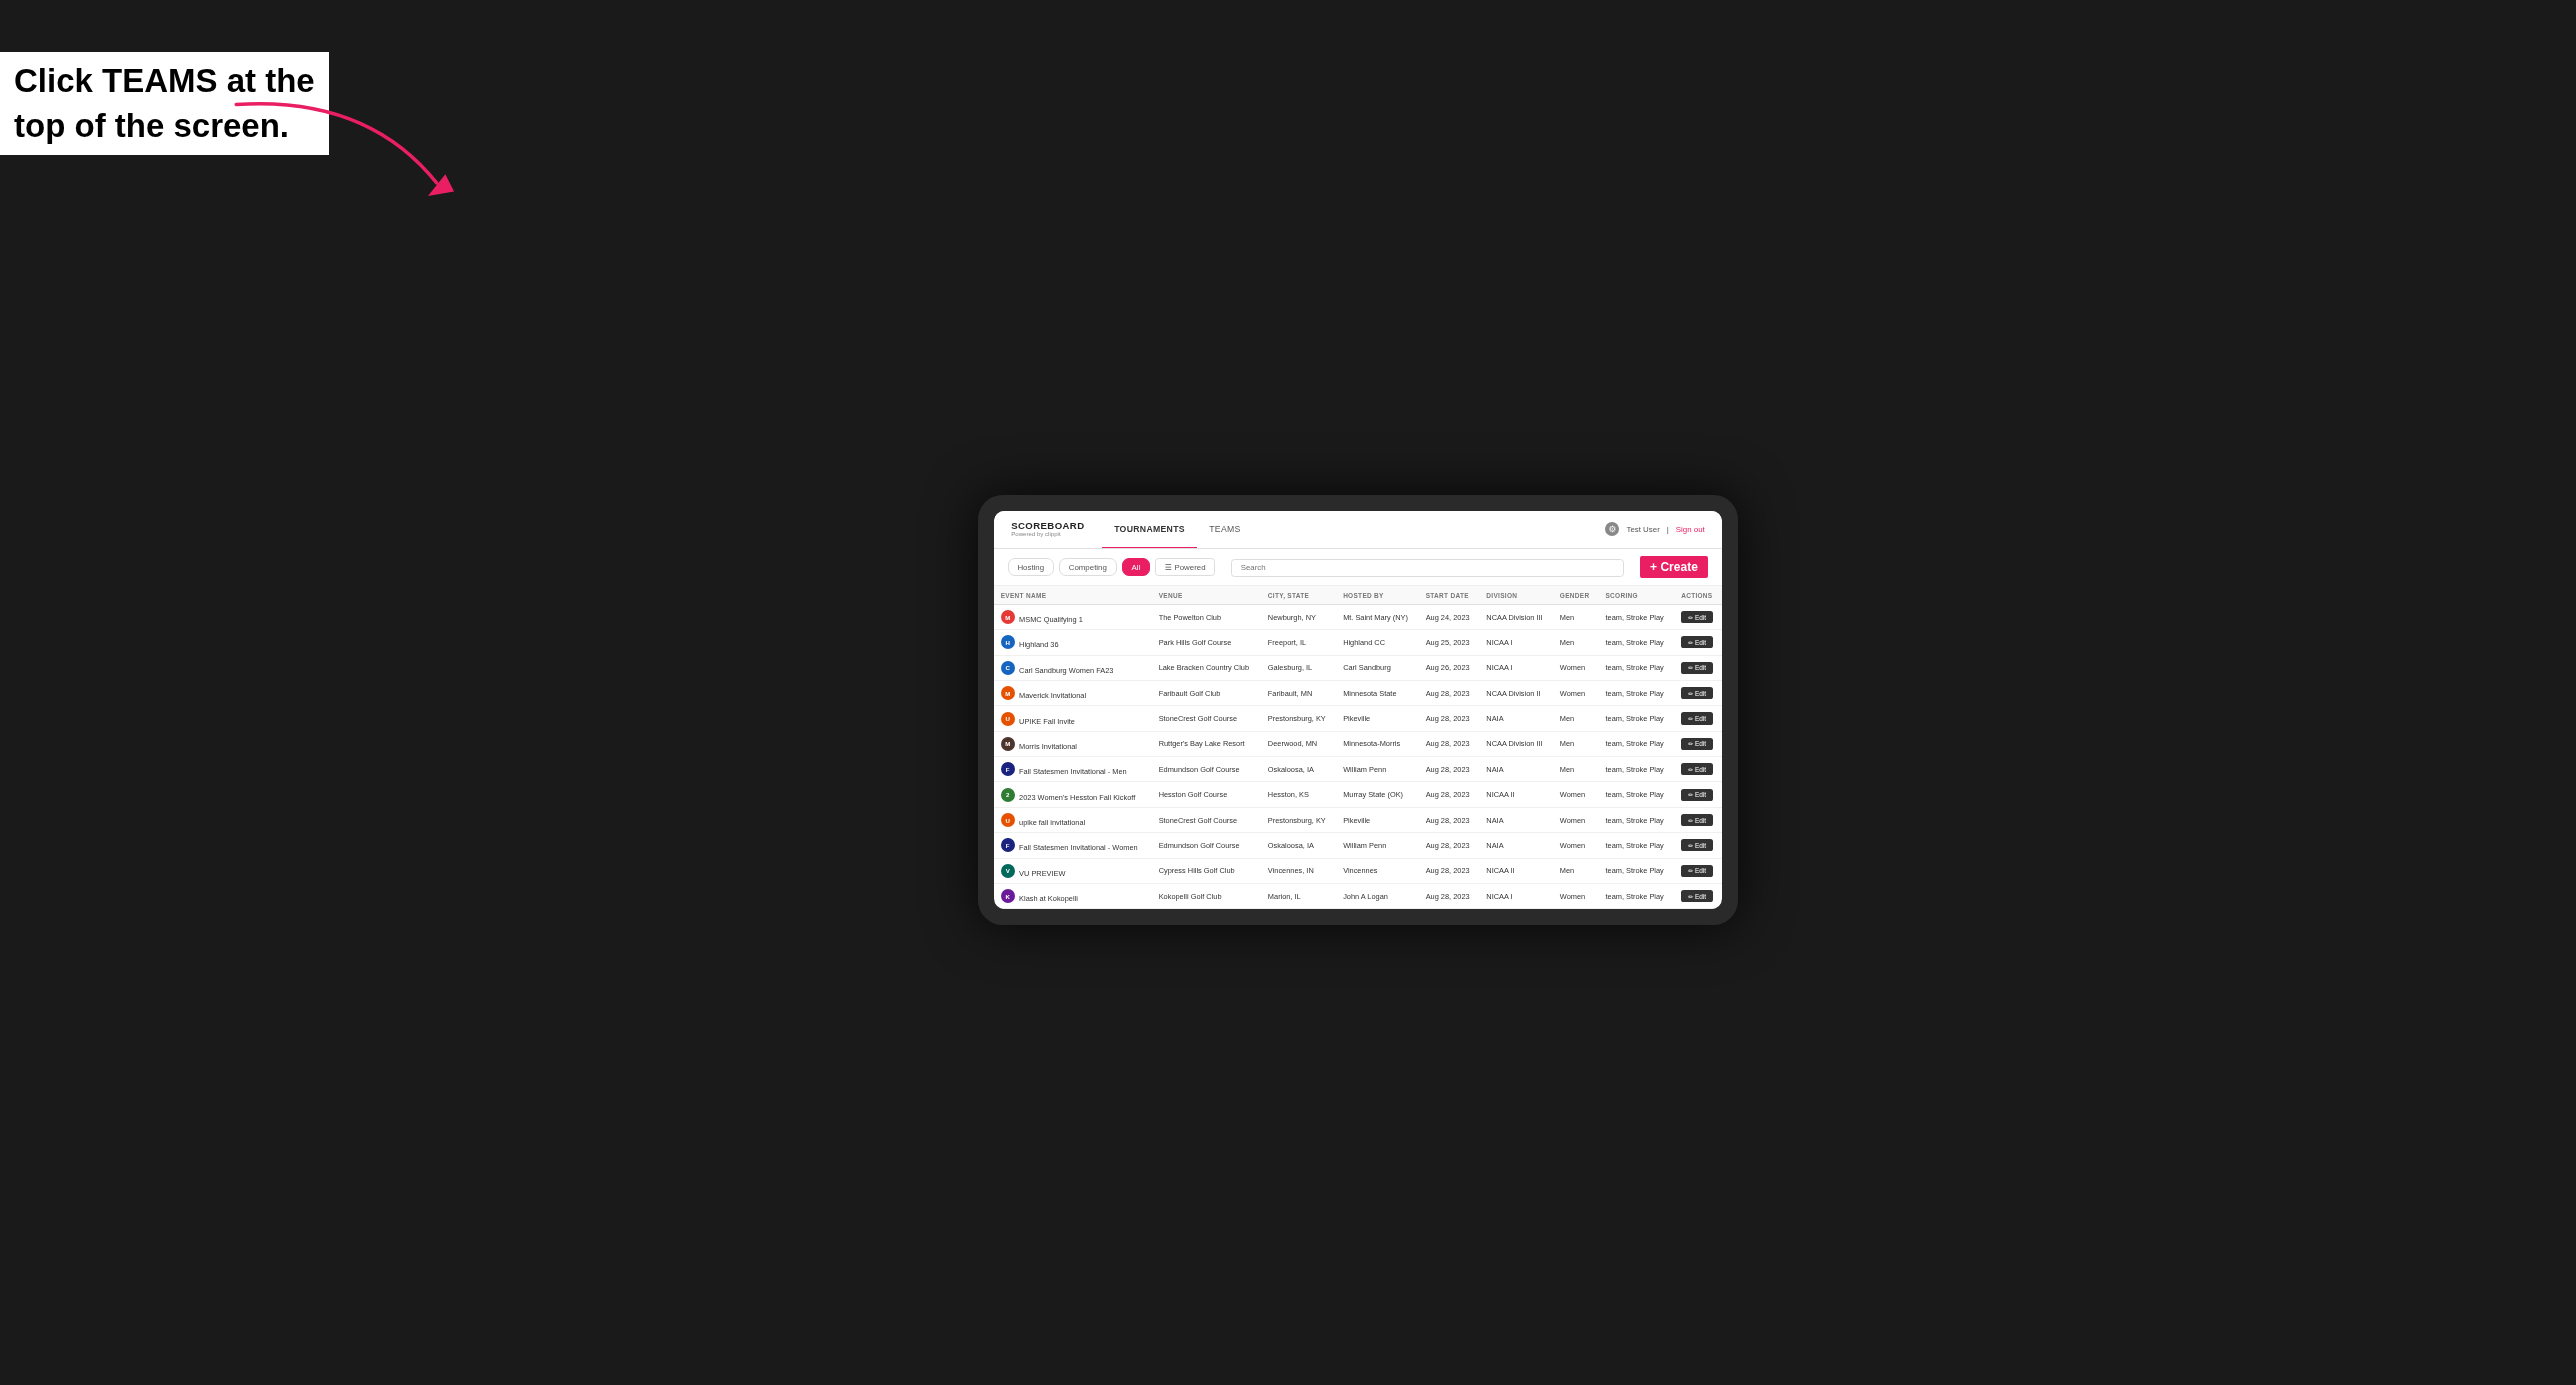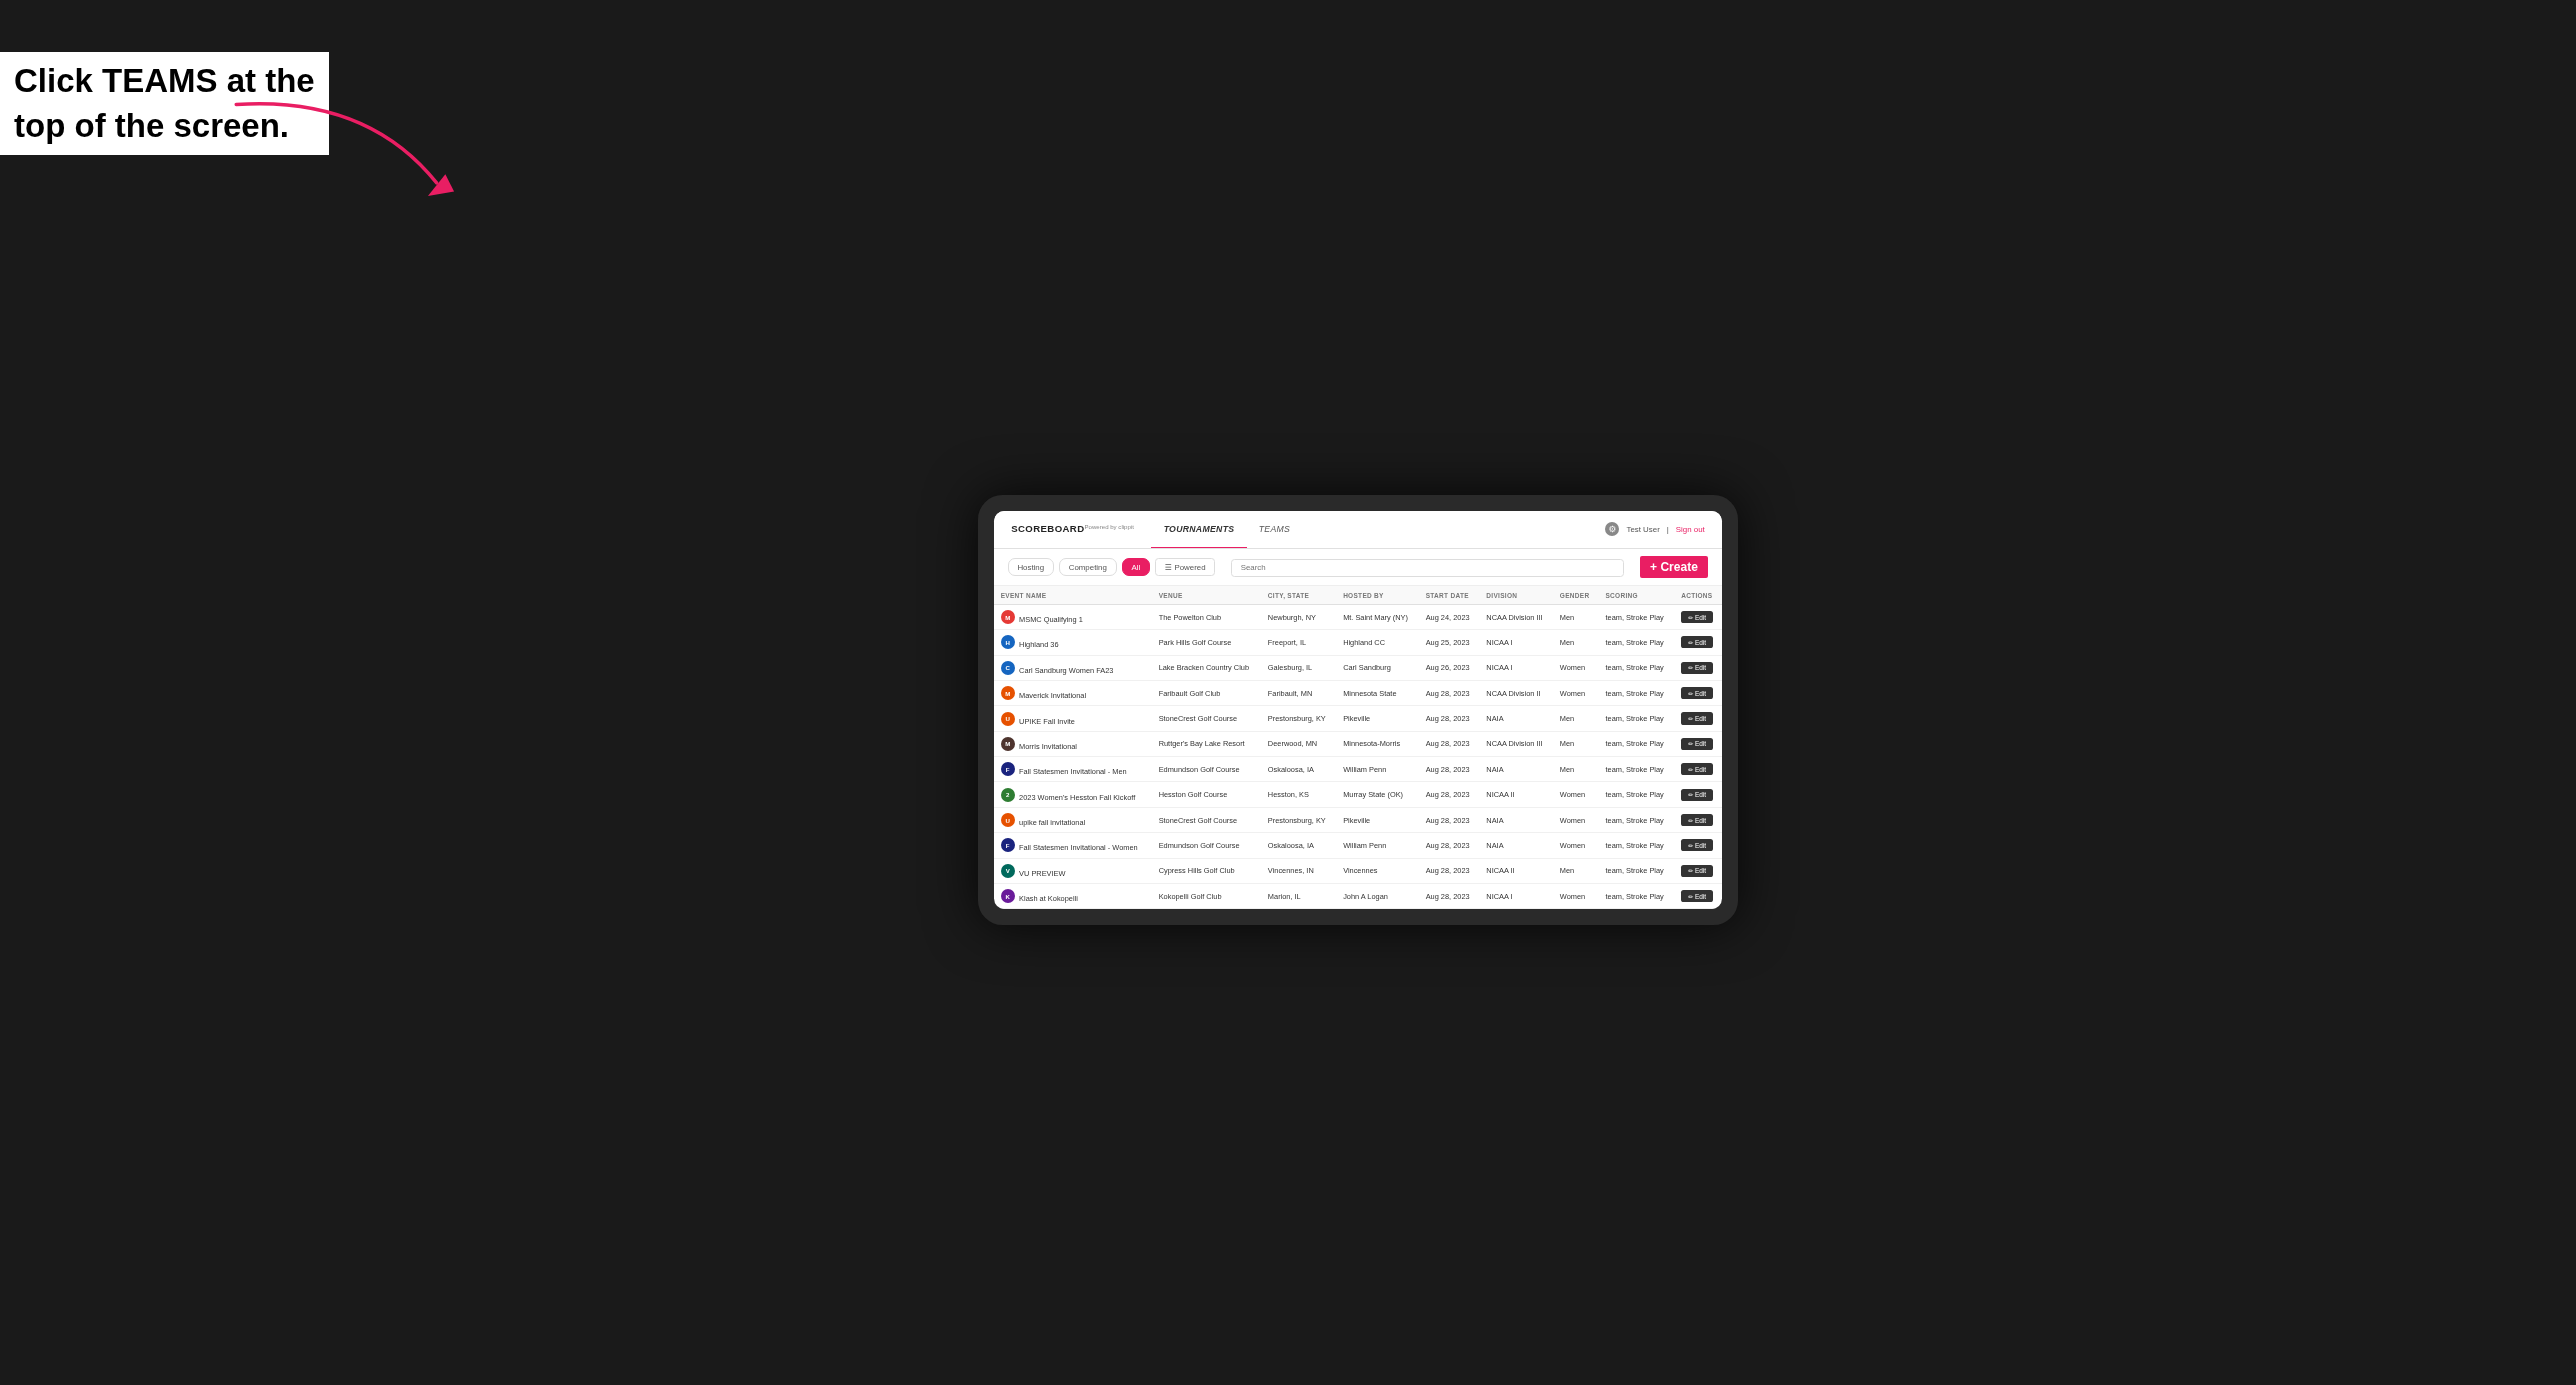--- a/index.html
+++ b/index.html
@@ -50,41 +50,40 @@
       display: flex;
       align-items: center;
       border-bottom: 0.9px solid #e0e0e0;
       padding: 0 17.5px;
       height: 38px;
       background: #fff;
     }
 
     .logo-area {
       display: flex;
-      flex-direction: row;
+      flex-direction: column;
       line-height: 1;
       margin-right: 17.5px;
     }
     .logo-title {
       font-size: 9.6px;
       font-weight: 800;
       letter-spacing: 0.4px;
       color: #222;
     }
     .logo-sub {
       font-size: 6.1px;
       color: #888;
     }
 
     .nav-links {
       display: flex;
       align-items: center;
       flex: 1;
       gap: 0;
-      font-style: italic;
     }
 
     .nav-link {
       font-size: 8.7px;
       font-weight: 500;
       color: #555;
       padding: 0 12.2px;
       height: 38px;
       display: flex;
       align-items: center;

